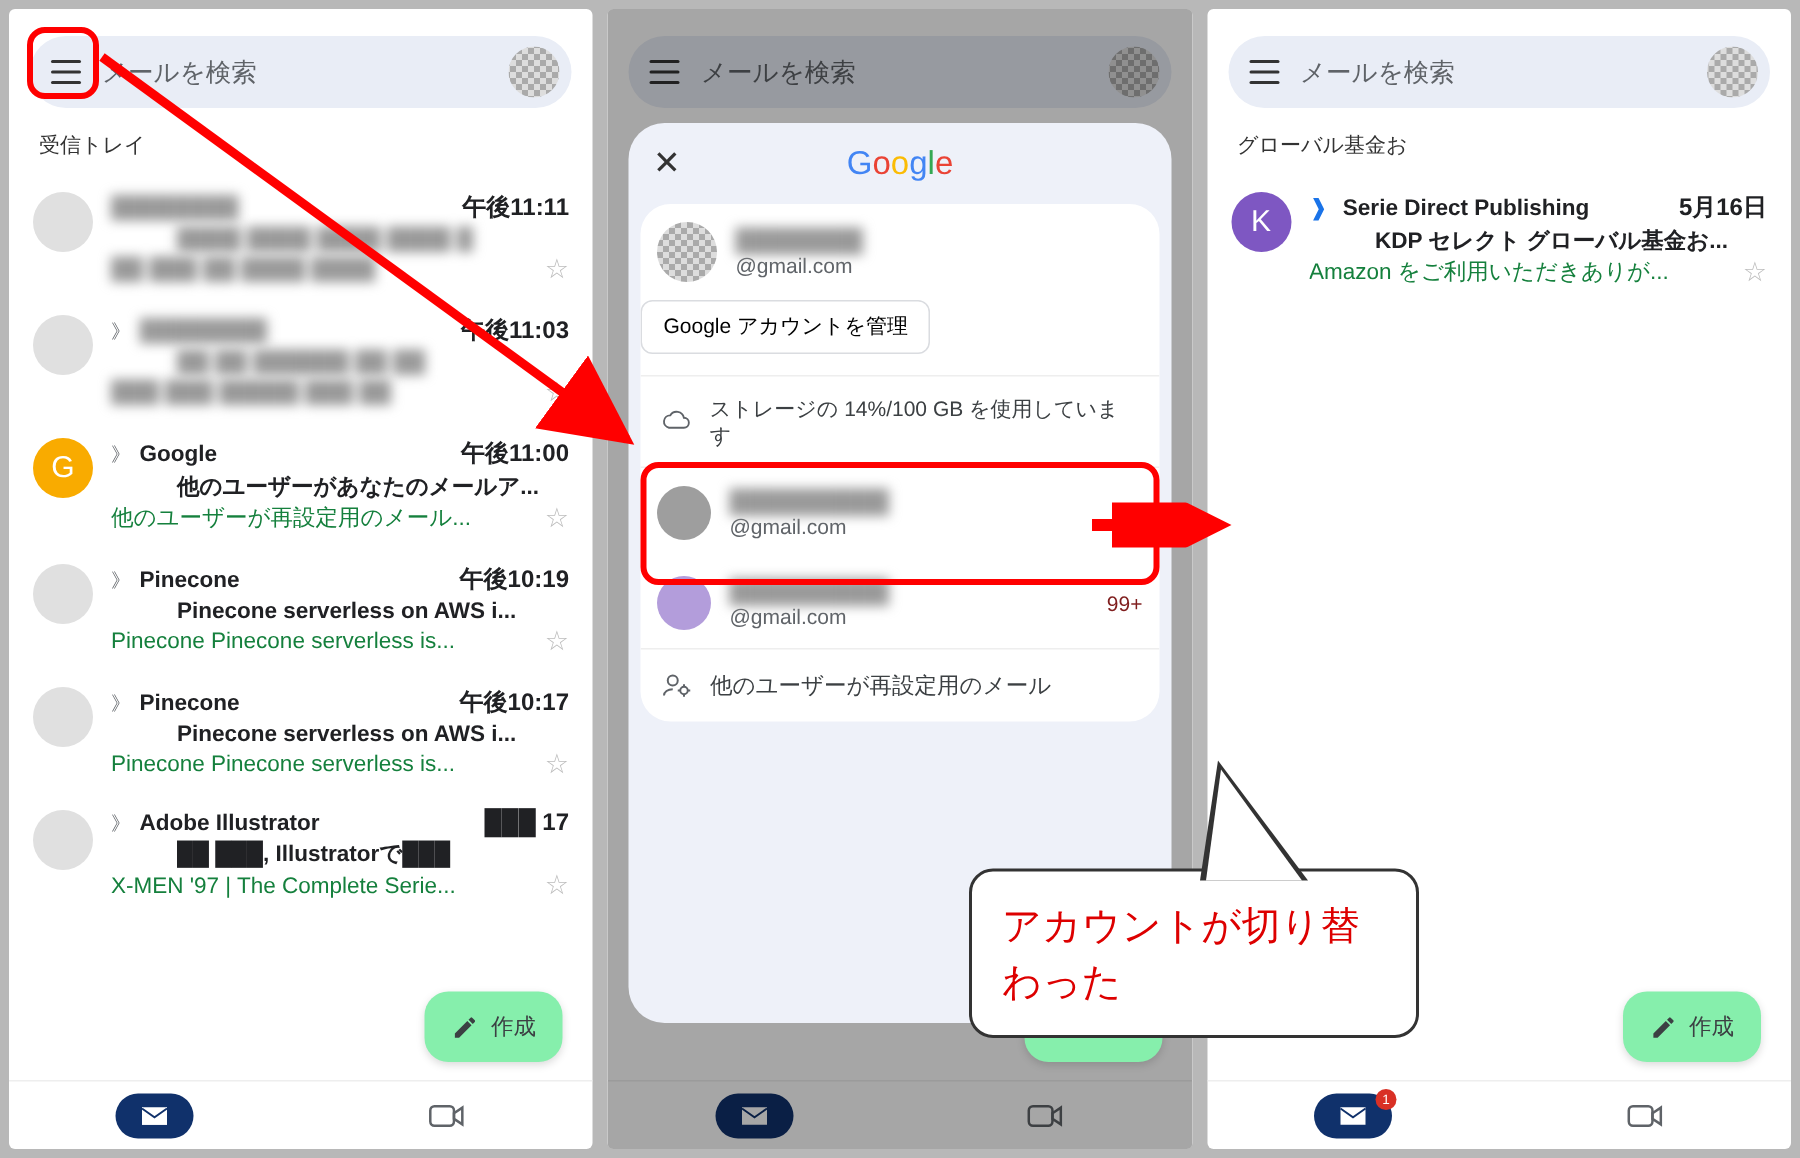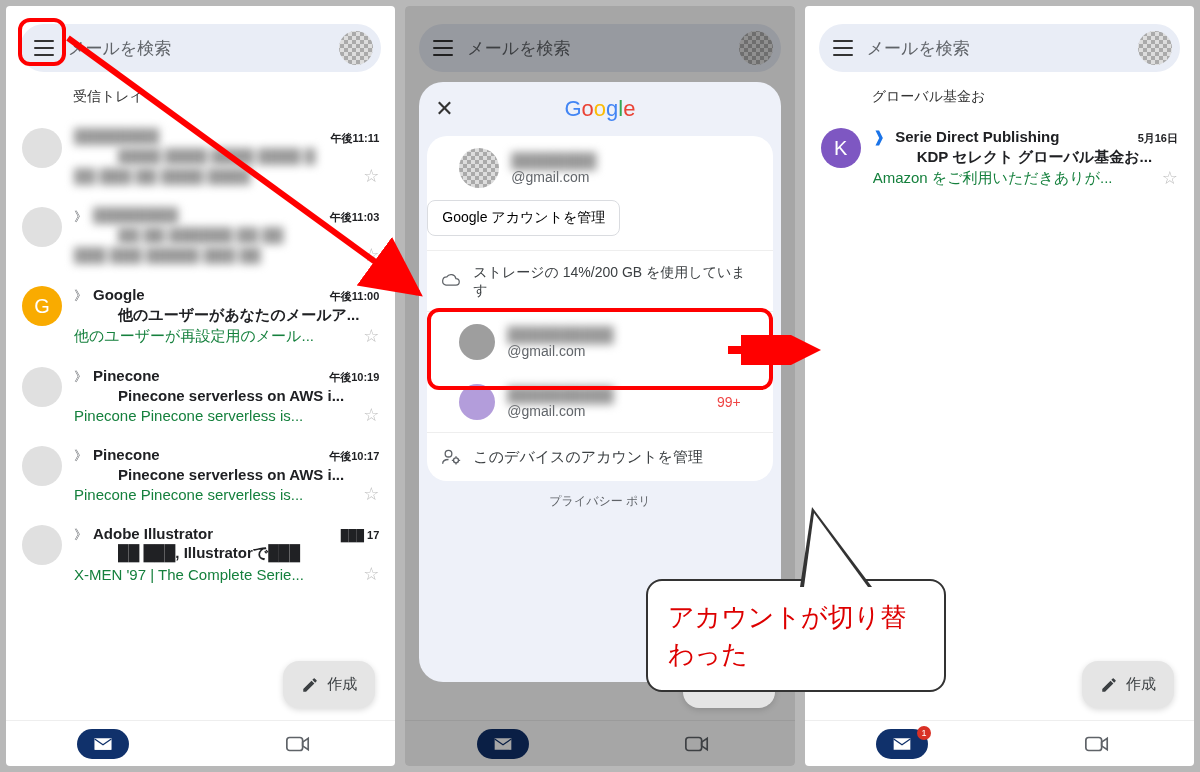--- a/index.html
+++ b/index.html
@@ -5,64 +5,64 @@
 * { margin: 0; padding: 0; box-sizing: border-box; font-family: -apple-system, "Helvetica Neue", Arial, sans-serif; }
 body { background: #b8b8b8; padding: 6px; width: 1200px; height: 772px; display: flex; gap: 10px; }
 .screen { flex: 1; background: #fff; border-radius: 4px; overflow: hidden; position: relative; display: flex; flex-direction: column; }
 .screen.dim::after { content:''; position:absolute; inset:0; background: rgba(0,0,0,0.35); pointer-events:none; }
 .searchbar { margin: 18px 14px 14px; background: #e9edf6; border-radius: 28px; height: 48px; display:flex; align-items:center; padding: 0 8px 0 14px; gap: 14px; position:relative; }
 .ham { width:20px; height:16px; display:flex; flex-direction:column; justify-content:space-between; }
 .ham div { height:2px; background:#333; border-radius:1px; }
 .search-text { color:#5f6368; font-size:17px; flex:1; }
 .avatar { width:34px; height:34px; border-radius:50%; background:#ccc; }
 .avatar.pixel { background: repeating-conic-gradient(#aaa 0% 25%, #ddd 0% 50%) 50% / 8px 8px; }
-.section-label { font-size:14px; color:#333; padding: 2px 20px 12px; margin-left: 47px; }
+.section-label { font-size:14px; color:#333; padding: 2px 20px 12px; }
 .list { flex:1; overflow:hidden; padding: 0 16px; }
 .item { display:flex; gap:12px; padding: 10px 0; }
 .av { width:40px; height:40px; border-radius:50%; background:#e0e0e0; display:flex; align-items:center; justify-content:center; color:#fff; font-size:20px; font-weight:500; flex-shrink:0; }
 .av.g { background:#f9ab00; }
 .av.k { background:#7e57c2; }
 .body { flex:1; min-width:0; }
 .row1 { display:flex; align-items:baseline; gap:6px; }
 .sender { font-size:15px; color:#202124; flex:1; white-space:nowrap; overflow:hidden; text-overflow:ellipsis; }
 .sender.bold { font-weight:700; }
 .chevrons { color:#5f6368; font-size:13px; line-height:1; margin-right:0;}
-.time { font-size:11px; color:#5f6368; white-space:nowrap; }
+.time { font-size:16px; color:#5f6368; white-space:nowrap; }
 .time.bold { font-weight:700; color:#202124; }
 .subject { font-size:15px; color:#202124; white-space:nowrap; overflow:hidden; text-overflow:ellipsis; margin-top:2px; }
 .subject.bold { font-weight:700;padding-left:44px; }
 .row3 { display:flex; align-items:center; }
 .preview { font-size:15px; color:#15803d; flex:1; white-space:nowrap; overflow:hidden; text-overflow:ellipsis; }
 .star { color:#bdbdbd; font-size:18px; margin-left:8px; }
 .blur { filter: blur(4px); color:#999 !important; }
-.fab { position:absolute; right:20px; bottom:58px; background:#e5e5e5; color:#3c4043; border-radius: 16px; padding: 14px 18px; display:flex; align-items:center; gap:8px; font-size:15px; font-weight:500; box-shadow: 0 2px 6px rgba(0,0,0,0.15); z-index:5; }
+.fab { position:absolute; right:20px; bottom:58px; background:#86efac; color:#3c4043; border-radius: 16px; padding: 14px 18px; display:flex; align-items:center; gap:8px; font-size:15px; font-weight:500; box-shadow: 0 2px 6px rgba(0,0,0,0.15); z-index:5; }
 .pencil { width:18px; height:18px; }
 .tabbar { height:46px; display:flex; border-top:1px solid #eee; }
 .tab { flex:1; display:flex; align-items:center; justify-content:center; position:relative; }
 .mailpill { width:52px; height:30px; background:#10316b; border-radius:16px; display:flex; align-items:center; justify-content:center; position:relative;}
 .mailpill svg { fill:#fff; }
 .badge { position:absolute; top:-3px; right:-3px; width:14px; height:14px; background:#d93025; border-radius:50%; color:#fff; font-size:9px; display:flex; align-items:center; justify-content:center; }
 .video svg { fill:none; stroke:#5f6368; stroke-width:1.8; }
 
 
 .modal { position:absolute; top:76px; left:14px; right:14px; bottom:84px; background:#eef1f9; border-radius:24px; z-index:10; overflow:hidden; display:flex; flex-direction:column; }
 .mhead { display:flex; align-items:center; padding:14px 16px; }
 .close { font-size:22px; color:#333; width:24px; }
 .glogo { flex:1; text-align:center; font-size:22px; font-weight:500; }
 .glogo span:nth-child(1){color:#4285f4;}.glogo span:nth-child(2){color:#ea4335;}.glogo span:nth-child(3){color:#fbbc05;}.glogo span:nth-child(4){color:#4285f4;}.glogo span:nth-child(5){color:#34a853;}.glogo span:nth-child(6){color:#ea4335;}
 .mcard { background:#fff; margin: 0 8px; border-radius:20px; overflow:hidden; }
-.acct { display:flex; align-items:center; gap:12px; padding: 12px 32px; }
+.acct { display:flex; align-items:center; gap:12px; padding: 12px 11px; }
 .acct .av { width:36px; height:36px; }
 .acct-info { flex:1; min-width:0; font-size:14px; color:#5f6368; }
 .acct-info .name { color:#202124; font-size:15px; }
 .manage { display:flex; justify-content:flex-start; padding-bottom:14px; }
 .manage button { background:#fff; border:1px solid #dadce0; border-radius:8px; padding:8px 14px; font-size:14px; }
 .storage { display:flex; gap:12px; padding:12px 14px; border-top:1px solid #eee; align-items:center; font-size:14px; color:#3c4043; }
 .cloud { width:20px; height:16px; }
-.count { color:#ef4444; font-size:14px; }
+.count { color:#7f1d1d; font-size:14px; }
 .sep { border-top:1px solid #eee; }
 .actrow { display:flex; gap:12px; padding:14px 14px; align-items:center; font-size:15px; color:#3c4043; }
 .mfoot { text-align:center; font-size:12px; color:#5f6368; padding:12px 0 0; }
 
 
 .hl-red { position:absolute; border:4px solid #ff0000; border-radius:12px; z-index:20; pointer-events:none; }
 .arrow { position:absolute; z-index:25; pointer-events:none; }
 
 
 .bubble { position:absolute; right:20px; bottom:120px; width:300px; background:#fff; border:2px solid #333; border-radius:16px; padding:18px 20px; font-size:26px; color:#d00; z-index:30; line-height:1.4; }
@@ -344,21 +344,21 @@
           <div>@gmail.com</div>
         </div>
       </div>
       <div class="manage">
           <button>Google アカウントを管理</button>
         </div>
       <div class="storage sep">
         <svg class="cloud" viewBox="0 0 24 18">
             <path d="M6 14a5 5 0 0 1 1-9.9A6 6 0 0 1 18 6a4 4 0 0 1 0 8H6z" fill="none" stroke="#5f6368" stroke-width="1.5"></path>
           </svg>
-        <div style="line-height:1.3;">ストレージの 14%/200 GB を使用しています</div>
+        <div style="line-height:1.3;">ストレージの 14%/100 GB を使用しています</div>
       </div>
       <div class="sep"></div>
       <div id="acct-list">
     <div class="acct">
       <div class="av" style="background:#9e9e9e;"></div>
       <div class="acct-info">
         <div class="name blur">██████████</div>
         <div>@gmail.com</div>
       </div>
 
@@ -373,24 +373,23 @@
     </div>
         </div>
       <div class="sep"></div>
       <div class="actrow">
         <svg width="20" height="20" viewBox="0 0 24 24">
             <circle cx="9" cy="8" r="4" fill="none" stroke="#5f6368" stroke-width="1.6"></circle>
             <path d="M2 20c0-3 3-5 7-5" fill="none" stroke="#5f6368" stroke-width="1.6"></path>
             <circle cx="18" cy="16" r="3" fill="none" stroke="#5f6368" stroke-width="1.6"></circle>
             <path d="M18 11v2M18 19v2M13 16h2M21 16h2" stroke="#5f6368" stroke-width="1.6"></path>
           </svg>
-        <span>このデバイスのアカウントを管理</span>
-      </div>
-    </div>
-    <div class="mfoot">プライバシー ポリ</div>
+        <span>他のユーザーが再設定用のメール</span>
+      </div>
+    </div>
   </div>
 
   <div class="hl-red" style="top:302px; left:22px; right:22px; height:82px;"></div>
 </div>
 
 <div class="screen">
   <div class="searchbar">
     <div class="ham">
         <div></div>
         <div></div>

